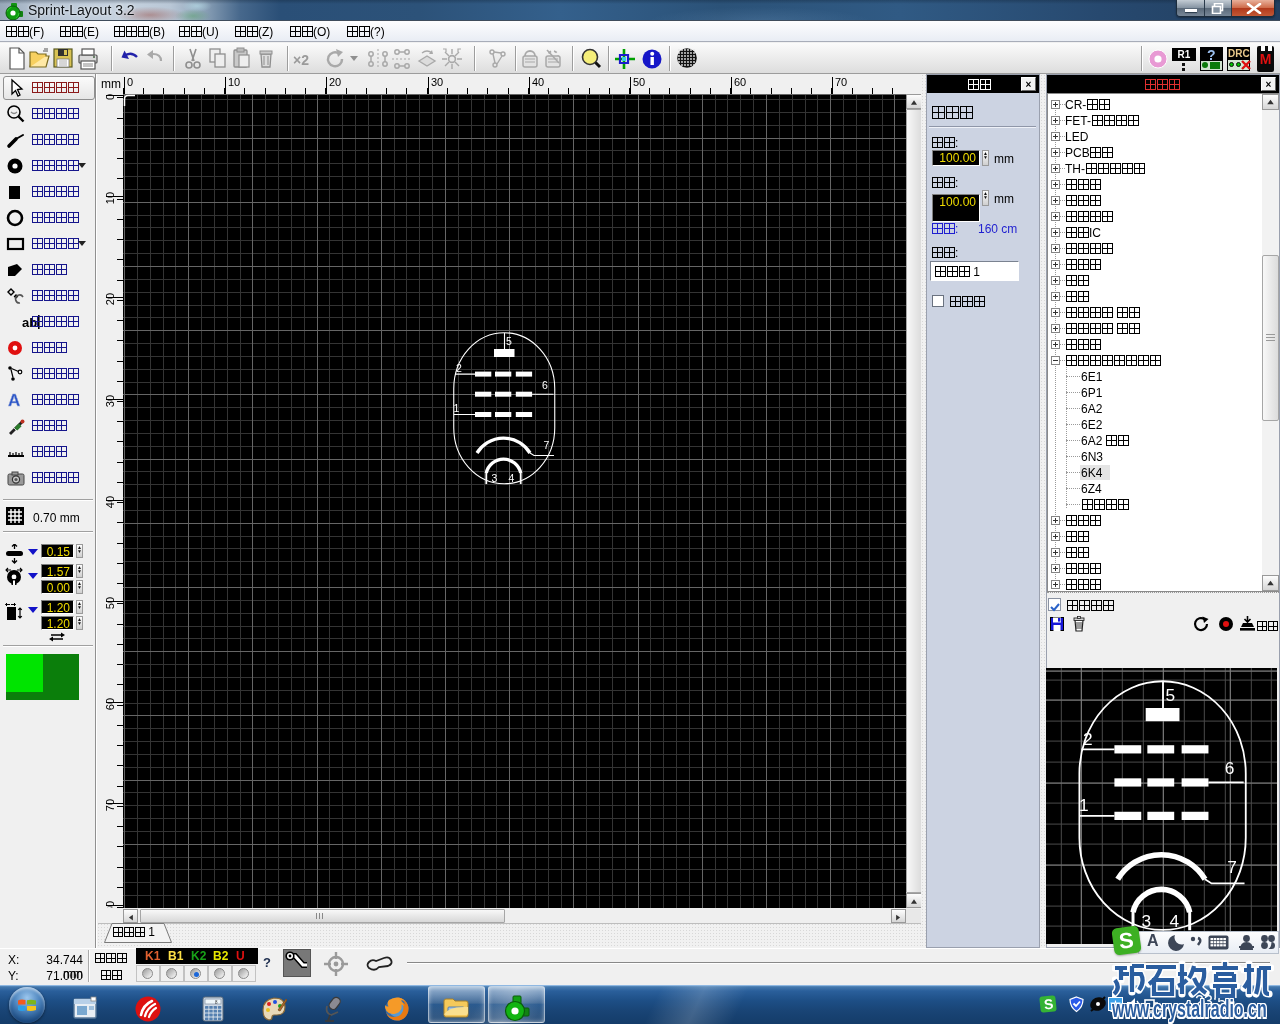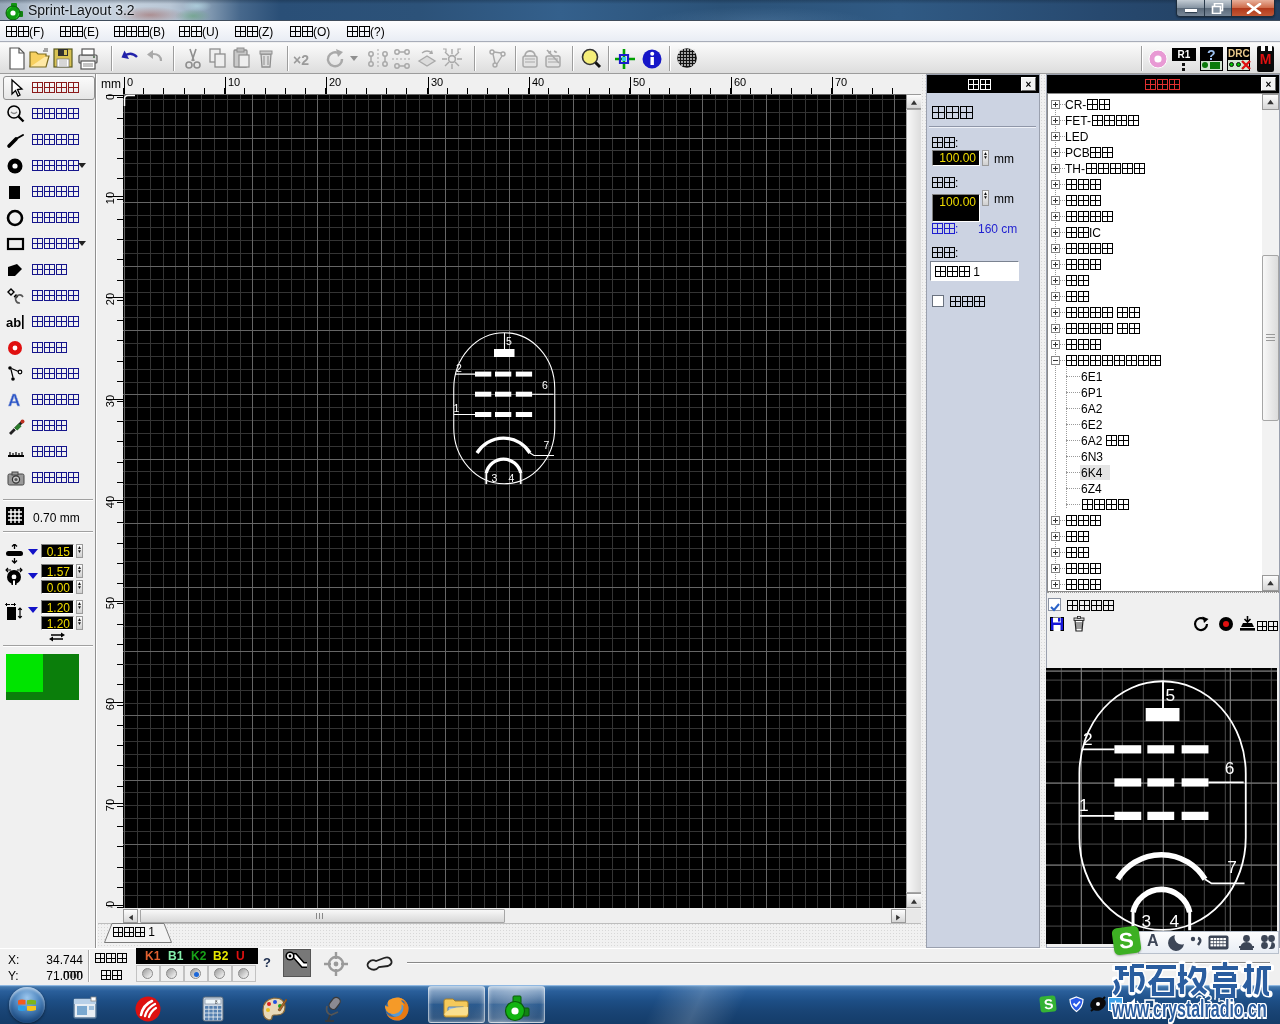--- a/index.html
+++ b/index.html
@@ -291,21 +291,21 @@
     <div class="a" style="left:6px;top:186px;width:20px;height:20px"><svg width="20" height="20" viewBox="0 0 20 20">
         <path d="M2,16 L2,7 L11,4 L16,9 L9,16 Z" fill="#000"></path>
       </svg></div>
     <div class="a" style="left:31px;top:189px;color:#16168c;font-size:12px"><i class="hz"></i><i class="hz"></i><i class="hz"></i></div>
     <div class="a" style="left:6px;top:212px;width:20px;height:20px"><svg width="20" height="20" viewBox="0 0 20 20">
         <path d="M5,3 l3,3 -3,3 -3,-3 z" fill="none" stroke="#000" stroke-width="1.4"></path>
         <path d="M10,8 l2.4,2.4 -2.4,2.4 -2.4,-2.4 z" fill="#000"></path>
         <path d="M14,17 a4,4 0 1 1 3,-6" fill="none" stroke="#555" stroke-width="1.6"></path>
       </svg></div>
     <div class="a" style="left:31px;top:215px;color:#16168c;font-size:12px"><i class="hz"></i><i class="hz"></i><i class="hz"></i><i class="hz"></i></div>
-    <div class="a" style="left:6px;top:238px;width:20px;height:20px"><svg width="20" height="20" viewBox="0 0 20 20">
+    <div class="a" style="left:22px;top:238px;width:20px;height:20px"><svg width="20" height="20" viewBox="0 0 20 20">
         <text x="0" y="15" font-size="13" font-weight="bold" font-family="Liberation Sans">ab</text>
         <rect x="16" y="3" width="1.6" height="14" fill="#000"></rect>
       </svg></div>
     <div class="a" style="left:31px;top:241px;color:#16168c;font-size:12px"><i class="hz"></i><i class="hz"></i><i class="hz"></i><i class="hz"></i></div>
     <div class="a" style="left:6px;top:264px;width:20px;height:20px"><svg width="20" height="20" viewBox="0 0 20 20">
         <circle cx="9" cy="10" r="7" fill="#e01010"></circle>
         <circle cx="9" cy="10" r="2.4" fill="#fff"></circle>
       </svg></div>
     <div class="a" style="left:31px;top:267px;color:#16168c;font-size:12px"><i class="hz"></i><i class="hz"></i><i class="hz"></i></div>
     <div class="a" style="left:6px;top:290px;width:20px;height:20px"><svg width="20" height="20" viewBox="0 0 20 20">
@@ -694,21 +694,21 @@
 <div class="a" style="left:0;top:948px;width:1280px;height:37px;background:#f0f0f0;border-top:1px solid #fff"></div>
 <div class="a" style="left:8px;top:953px;font-size:12px;color:#000">X:</div>
 <div class="a" style="left:28px;top:953px;width:55px;font-size:12px;color:#000;text-align:right">34.744 mm</div>
 <div class="a" style="left:8px;top:969px;font-size:12px;color:#000">Y:</div>
 <div class="a" style="left:28px;top:969px;width:55px;font-size:12px;color:#000;text-align:right">71.000 mm</div>
 <div class="a" style="left:88px;top:950px;width:2px;height:32px;border-left:1px solid #aaa;border-right:1px solid #fff"></div>
 <div class="a" style="left:94px;top:951px;font-size:12px;color:#000"><i class="hz s10"></i><i class="hz s10"></i><i class="hz s10"></i></div>
 <div class="a" style="left:100px;top:968px;font-size:12px;color:#000"><i class="hz s10"></i><i class="hz s10"></i></div>
 <div class="a" style="left:136px;top:948px;width:122px;height:16px;background:#000;font-size:12px;font-weight:bold">
     <span style="position:absolute;left:9px;top:1px;color:#e06030">K1</span>
-    <span style="position:absolute;left:32px;top:1px;color:#86efac">B1</span>
+    <span style="position:absolute;left:32px;top:1px;color:#fde047">B1</span>
     <span style="position:absolute;left:55px;top:1px;color:#18a018">K2</span>
     <span style="position:absolute;left:77px;top:1px;color:#e8e800">B2</span>
     <span style="position:absolute;left:100px;top:1px;color:#e01010">U</span>
   </div>
 <div class="a" style="left:136px;top:965px;width:24px;height:17px;border:1px solid #c2c2c2;background:#f0f0f0"></div>
 <div class="a" style="left:142px;top:968px;width:11px;height:11px;border-radius:50%;background:linear-gradient(135deg,#9a9a9a,#fdfdfd);border:1px solid #8a8a8a"></div>
 <div class="a" style="left:160px;top:965px;width:24px;height:17px;border:1px solid #c2c2c2;background:#f0f0f0"></div>
 <div class="a" style="left:166px;top:968px;width:11px;height:11px;border-radius:50%;background:linear-gradient(135deg,#9a9a9a,#fdfdfd);border:1px solid #8a8a8a"></div>
 <div class="a" style="left:184px;top:965px;width:24px;height:17px;border:1px solid #c2c2c2;background:#f0f0f0"></div>
 <div class="a" style="left:190px;top:968px;width:11px;height:11px;border-radius:50%;background:linear-gradient(135deg,#9a9a9a,#fdfdfd);border:1px solid #8a8a8a"></div>

